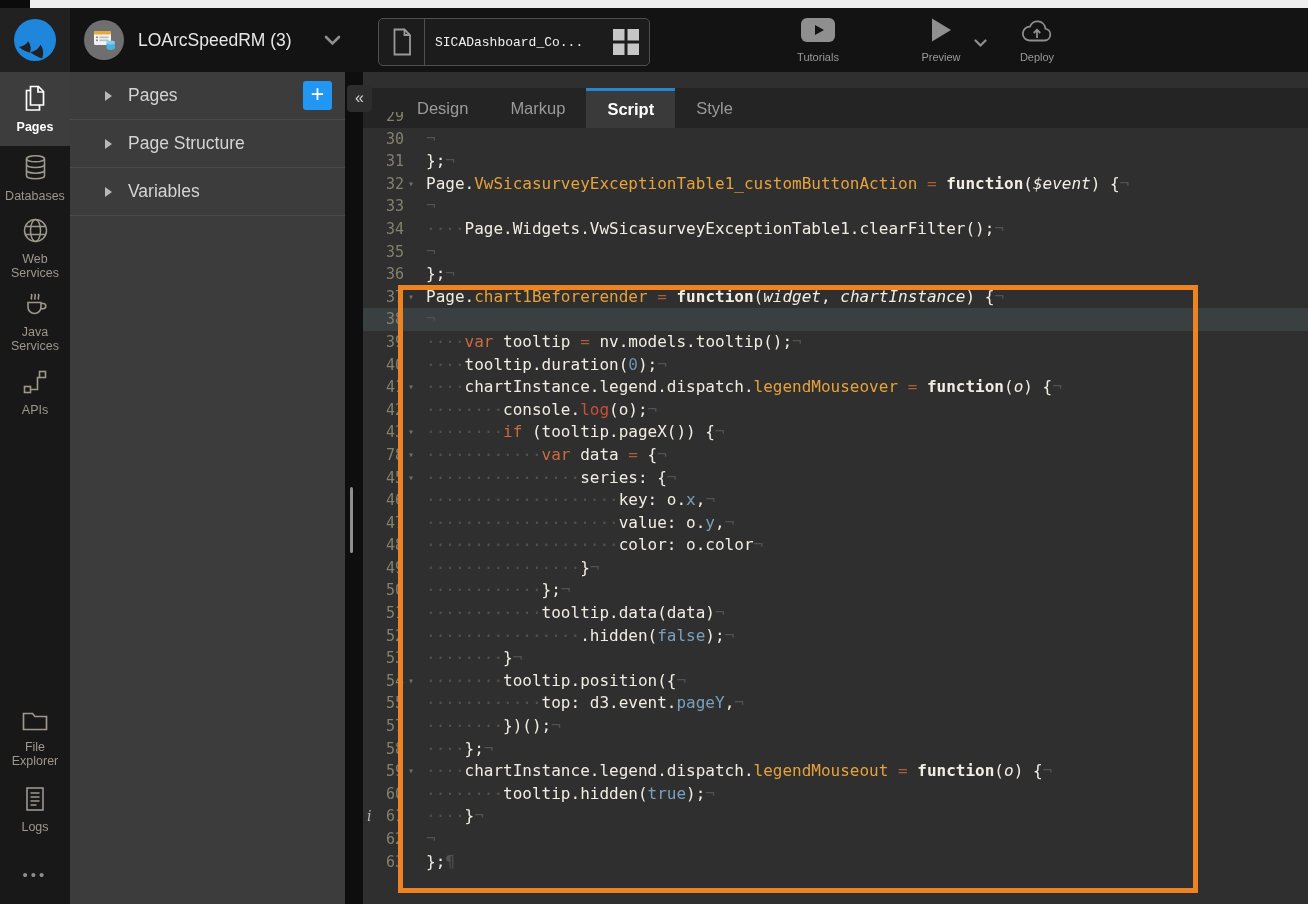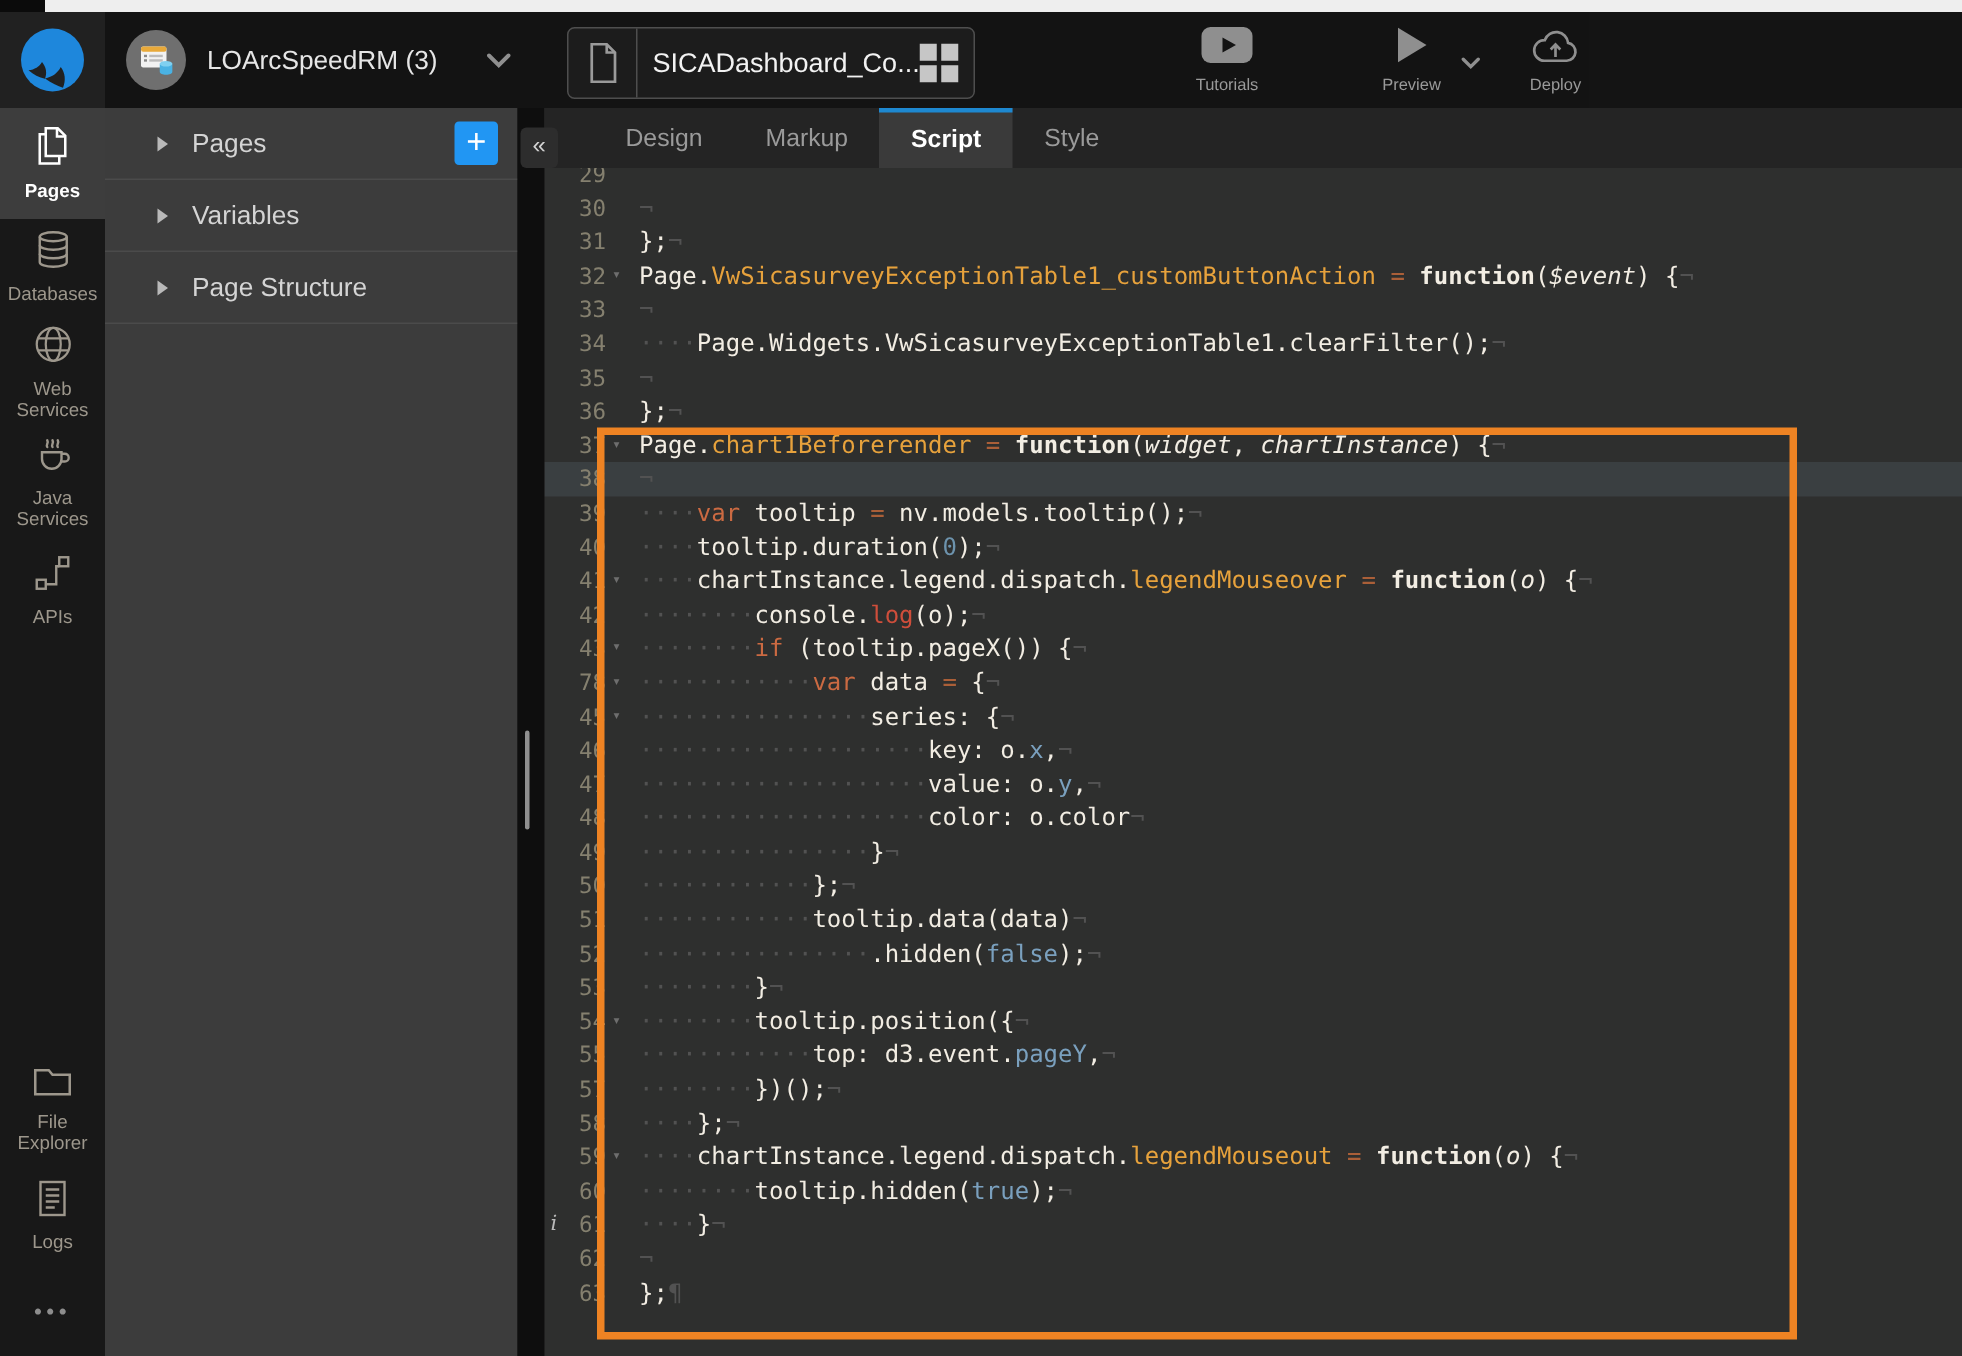--- a/index.html
+++ b/index.html
@@ -16,21 +16,21 @@
   .logo-box{position:absolute;left:0;top:0;width:70px;height:64px;background:#212121;
             display:flex;align-items:center;justify-content:center;cursor:pointer;}
   .project{position:absolute;left:84px;top:0;height:64px;display:flex;align-items:center;cursor:pointer;}
   .avatar{width:40px;height:40px;border-radius:50%;background:#6f6f6f;display:flex;align-items:center;justify-content:center;}
   .project-name{margin-left:14px;color:#e6e6e6;font-size:17.5px;}
   .proj-chev{margin-left:32px;display:flex;align-items:center;}
 
   .pagetab{position:absolute;left:378px;top:10px;width:272px;height:48px;border:1px solid #4e4e4e;
            border-radius:5px;background:#1c1c1c;display:flex;align-items:center;box-sizing:border-box;cursor:pointer;}
   .pagetab .iconcell{width:45px;height:100%;border-right:1px solid #4e4e4e;display:flex;align-items:center;justify-content:center;}
-  .pagetab .title{flex:1;padding:0 10px;color:#f2f2f2;font-size:18px;white-space:nowrap;overflow:hidden;}
+  .pagetab .title{flex:1;padding:0 10px;color:#f2f2f2;font-size:13px;white-space:nowrap;overflow:hidden;font-family:Liberation Mono, monospace;}
   .pagetab .gridcell{margin-right:10px;display:flex;align-items:center;}
 
   .tb-action{position:absolute;top:0;width:90px;height:64px;text-align:center;color:#9a9a9a;cursor:pointer;}
   .tb-action .ic{position:absolute;top:9px;left:50%;transform:translateX(-50%);}
   .tb-action .lbl{position:absolute;top:43px;width:100%;font-size:11px;white-space:nowrap;}
   .tb-action .chev{position:absolute;}
 
   
   .sidebar{position:absolute;left:0;top:72px;width:70px;bottom:0;background:#181818;}
   .sb-item{position:absolute;left:0;width:70px;text-align:center;color:#9d978c;cursor:pointer;
@@ -51,21 +51,21 @@
            color:#fff;font-size:23px;line-height:27px;text-align:center;cursor:pointer;}
 
   
   .strip{position:absolute;left:345px;top:72px;width:18px;bottom:0;background:#0e0e0e;}
   .collapse-btn{position:absolute;left:347px;top:85px;width:25px;height:27px;background:#2d2d2d;border-radius:4px;
                 color:#d2d2d2;font-size:16px;text-align:center;line-height:25px;z-index:6;cursor:pointer;}
   .scroll-thumb{position:absolute;left:350px;top:487px;width:3px;height:66px;background:#8f8f8f;border-radius:2px;z-index:6;cursor:pointer;}
 
   
   .editor{position:absolute;left:363px;top:72px;right:0;bottom:0;background:#2e2f2e;}
-  .tabbar{position:absolute;left:0;top:0;right:0;height:40px;background:#242424;display:flex;padding-left:33px;}
+  .tabbar{position:absolute;left:0;top:16px;right:0;height:40px;background:#242424;display:flex;padding-left:33px;}
   .tab{padding:0 21px;line-height:40px;font-size:16.5px;color:#9a9a9a;box-sizing:border-box;cursor:pointer;}
   .tab.active{background:#3a3a3a;border-top:3px solid var(--tabblue);line-height:37px;color:#fff;font-weight:bold;}
 
   .codearea{position:absolute;left:0;top:40px;right:0;bottom:0;overflow:hidden;
             font-family:"DejaVu Sans Mono",monospace;font-size:16px;}
   .codelines{position:absolute;left:0;top:-7px;right:0;}
   .cl{position:relative;height:22.6px;line-height:22.6px;white-space:pre;}
   .cl.current{background:#3a3f41;}
   .cl .info{position:absolute;left:4px;width:12px;color:#b9b9b9;font-style:italic;
             font-family:"DejaVu Serif",serif;font-size:14px;}
@@ -248,25 +248,25 @@
     </div>
 
   <div class="panel" id="panel">
       <div class="panel-row">
         <span class="tri"></span>
         <span class="panel-label">Pages</span>
         <div class="add-btn">+</div>
       </div>
       <div class="panel-row">
         <span class="tri"></span>
-        <span class="panel-label">Variables</span>
+        <span class="panel-label">Page Structure</span>
       </div>
       <div class="panel-row">
         <span class="tri"></span>
-        <span class="panel-label">Page Structure</span>
+        <span class="panel-label">Variables</span>
       </div>
     </div>
 
   <div class="strip"></div>
   <div class="collapse-btn">«</div>
   <div class="scroll-thumb"></div>
 
   <div class="editor">
     <div class="tabbar" id="tabbar">
         <div class="tab">Design</div>

